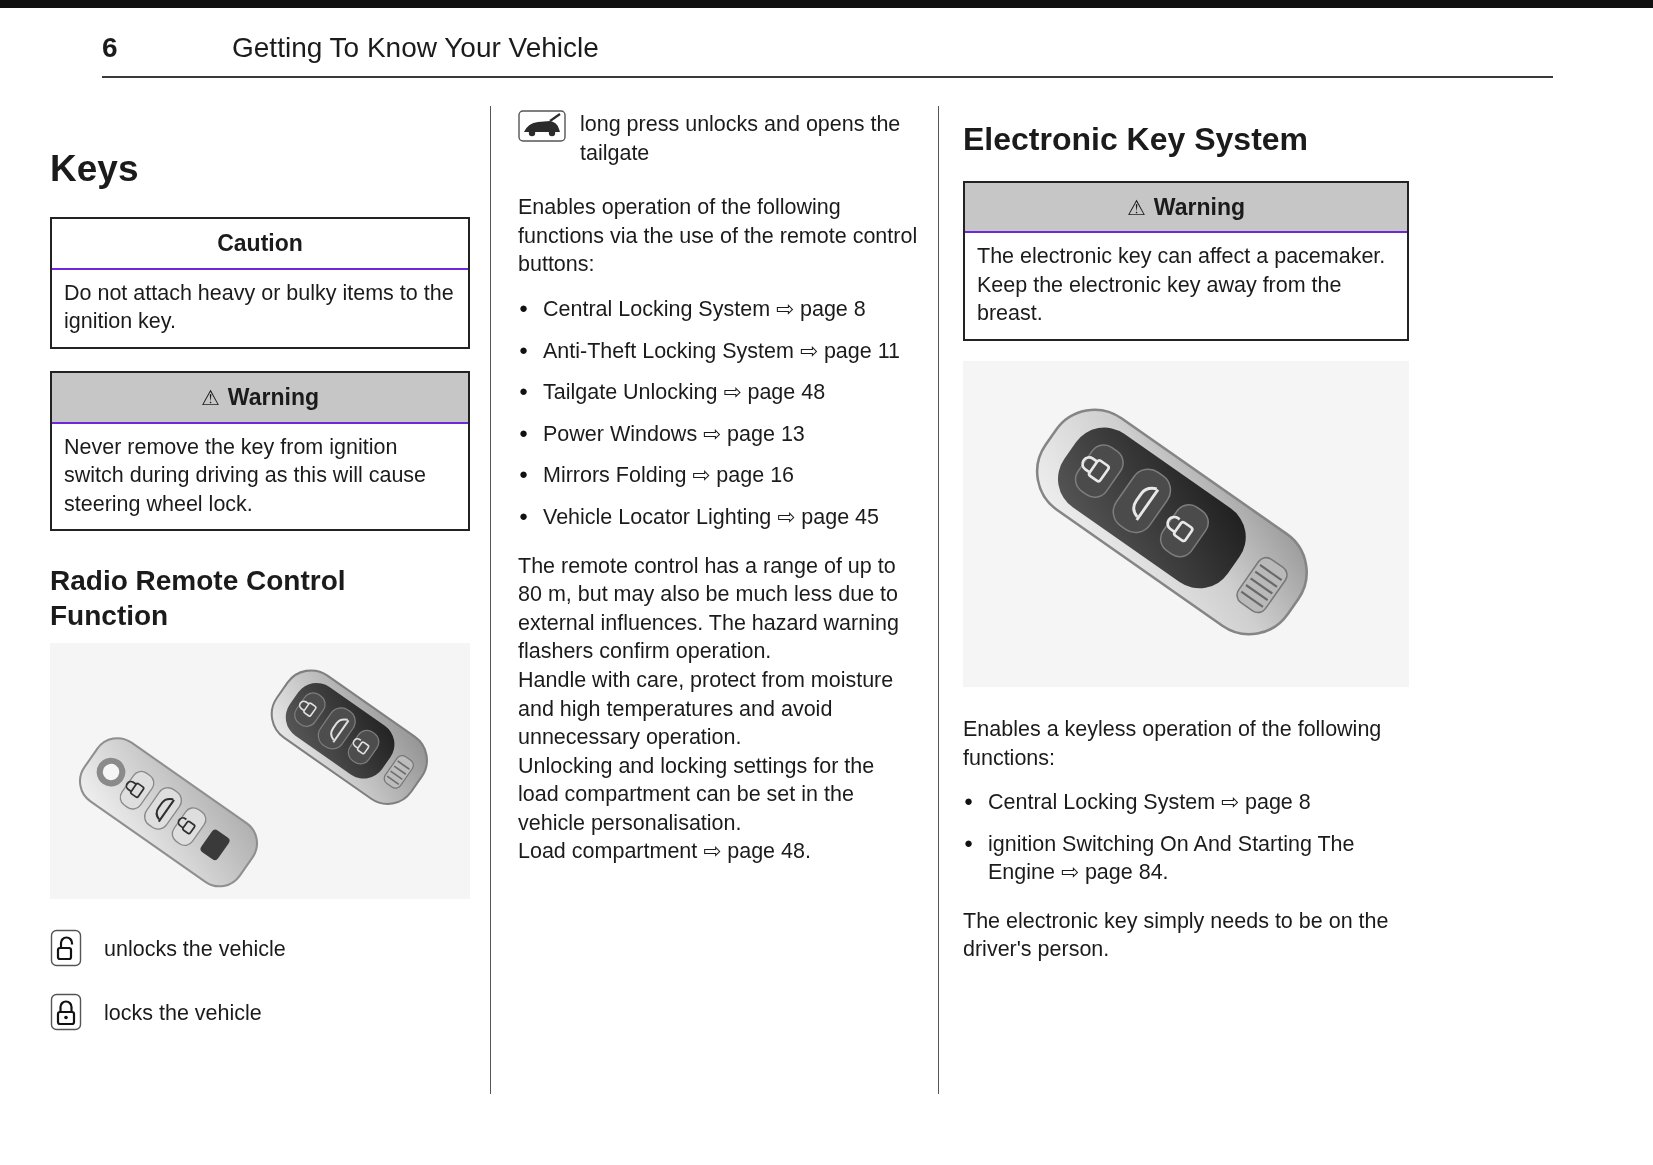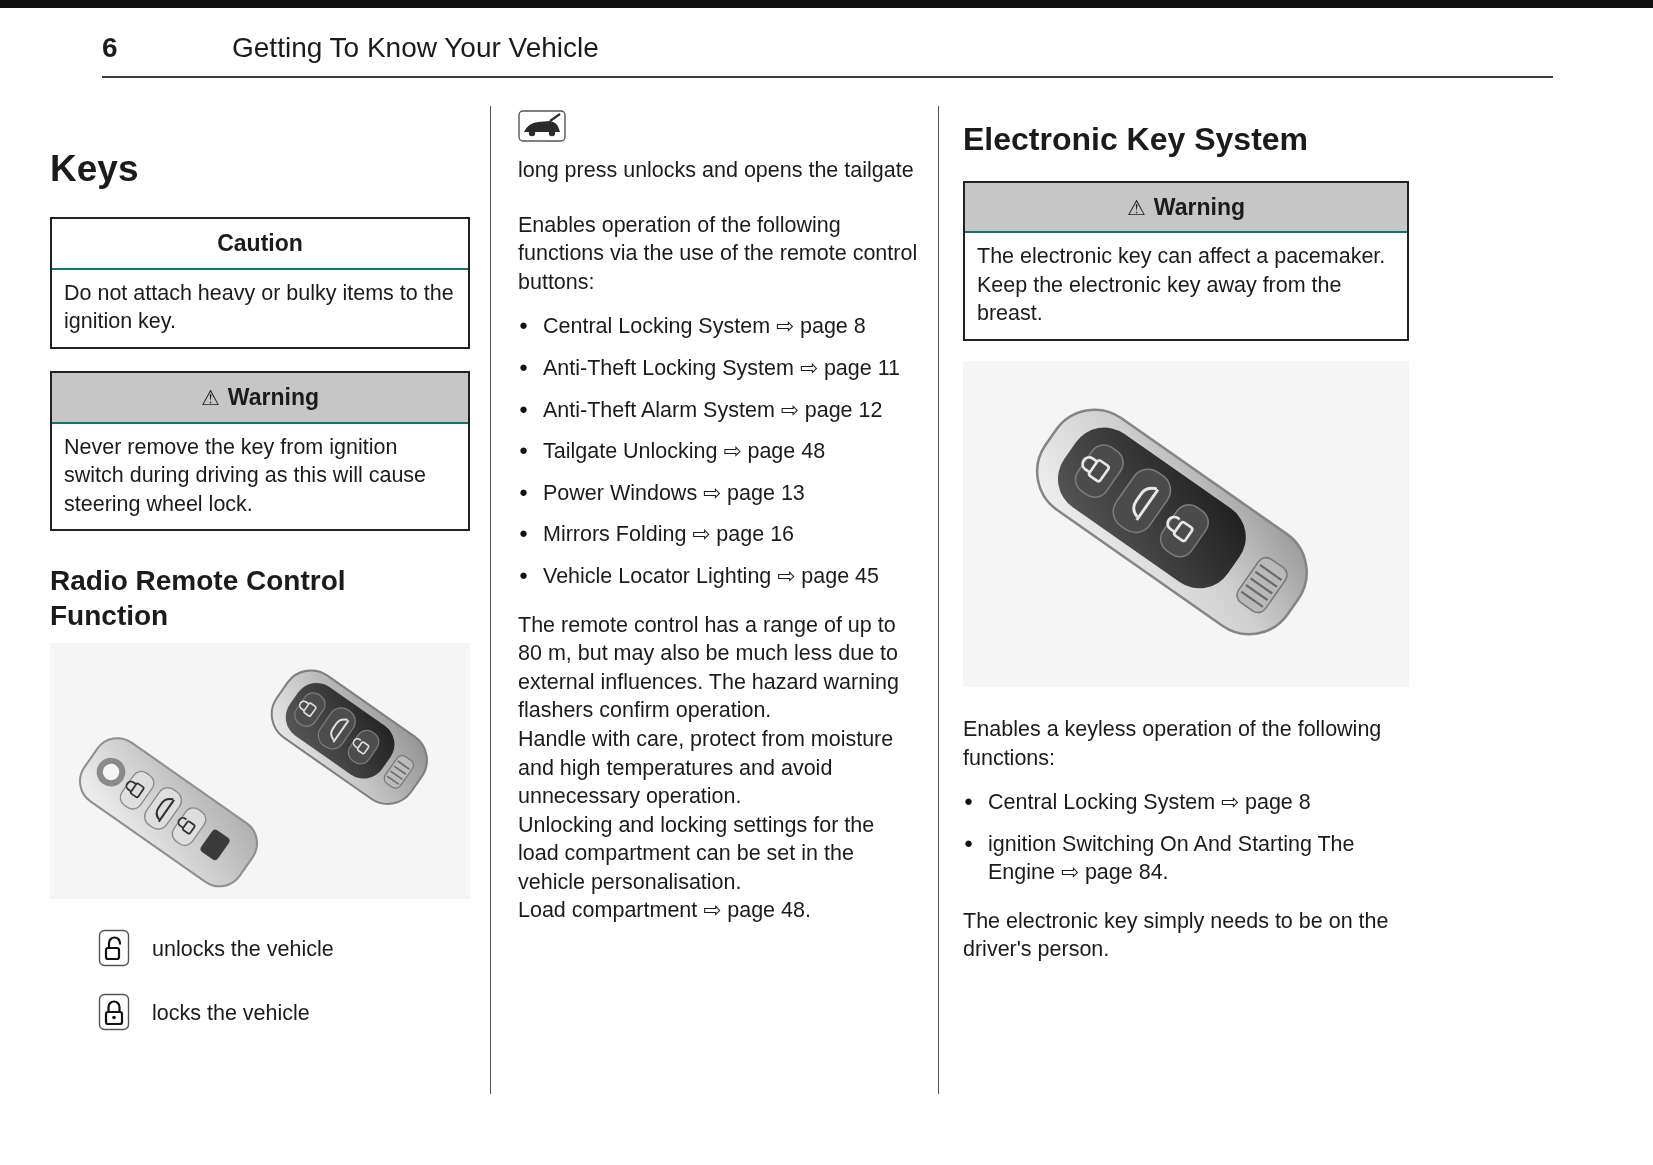--- a/index.html
+++ b/index.html
@@ -22,33 +22,33 @@
   .col2 { width:447px; padding:6px 18px 0 27px; }
   .col3 { width:470px; padding:2px 0 0 24px; }
 
   h2.big { font-size:37px; font-weight:bold; margin:40px 0 24px; }
   h3.sub { font-size:28px; font-weight:bold; line-height:1.25; margin:32px 0 10px; max-width:380px; }
   h3.sub3 { font-size:32px; font-weight:bold; margin:12px 0 20px; }
 
   .box { border:2px solid #222; background:#fff; }
   .box + .box { margin-top:22px; }
   .box-head { text-align:center; font-weight:bold; font-size:23px; padding:9px 8px;
-              border-bottom:2px solid #0f766e; }
+              border-bottom:2px solid #6d28d9; }
   .box-head.gray { background:#c6c6c6; }
   .box-body { padding:9px 12px 11px; }
   .mt22 { margin-top:22px; }
 
   .img-wrap { background:#f5f5f5; margin-top:10px; }
   .img-wrap svg { display:block; }
 
   .legend { margin-top:30px; }
-  .legend-row { display:flex; align-items:center; gap:22px; margin-bottom:26px;margin-left:48px; }
+  .legend-row { display:flex; align-items:center; gap:22px; margin-bottom:26px; }
   .legend-row .txt { padding-top:2px; }
 
-  .icon-row { display:flex; gap:14px; align-items:flex-start;flex-direction:column; }
+  .icon-row { display:flex; gap:14px; align-items:flex-start; }
   .icon-row .txt { flex:1; }
 
   .bullet-list { list-style:none; margin:16px 0 20px; }
   .bullet-list li { position:relative; padding-left:25px; margin-bottom:13px; }
   .bullet-list li::before { content:"●"; position:absolute; left:1px; top:3px; font-size:15px; color:#111; }
 
   .para { margin-bottom:0; }
   .bold-line { font-weight:bold; margin:26px 0 16px; }
 
   .warn-icon { font-size:21px; margin-right:8px; }
@@ -188,21 +188,20 @@
         <path d="M32 11 l10 -7" stroke="#2b2b2b" stroke-width="2.2" fill="none"></path>
       </svg>
       <div class="txt">long press unlocks and opens the tailgate</div>
     </div>
 
     <p class="para" style="margin-top:26px">Enables operation of the following functions via the use of the remote control buttons:</p>
 
     <ul class="bullet-list">
       <li><span>Central Locking System ⇨ page 8</span></li>
       <li><span>Anti-Theft Locking System ⇨ page 11</span></li>
-      <li><span>Anti-Theft Alarm System ⇨ page 12</span></li>
       <li><span>Tailgate Unlocking ⇨ page 48</span></li>
       <li><span>Power Windows ⇨ page 13</span></li>
       <li><span>Mirrors Folding ⇨ page 16</span></li>
       <li><span>Vehicle Locator Lighting ⇨ page 45</span></li>
     </ul>
 
     <p class="para">The remote control has a range of up to 80 m, but may also be much less due to external influences. The hazard warning flashers confirm operation.</p>
     <p class="para">Handle with care, protect from moisture and high temperatures and avoid unnecessary operation.</p>
 
 

